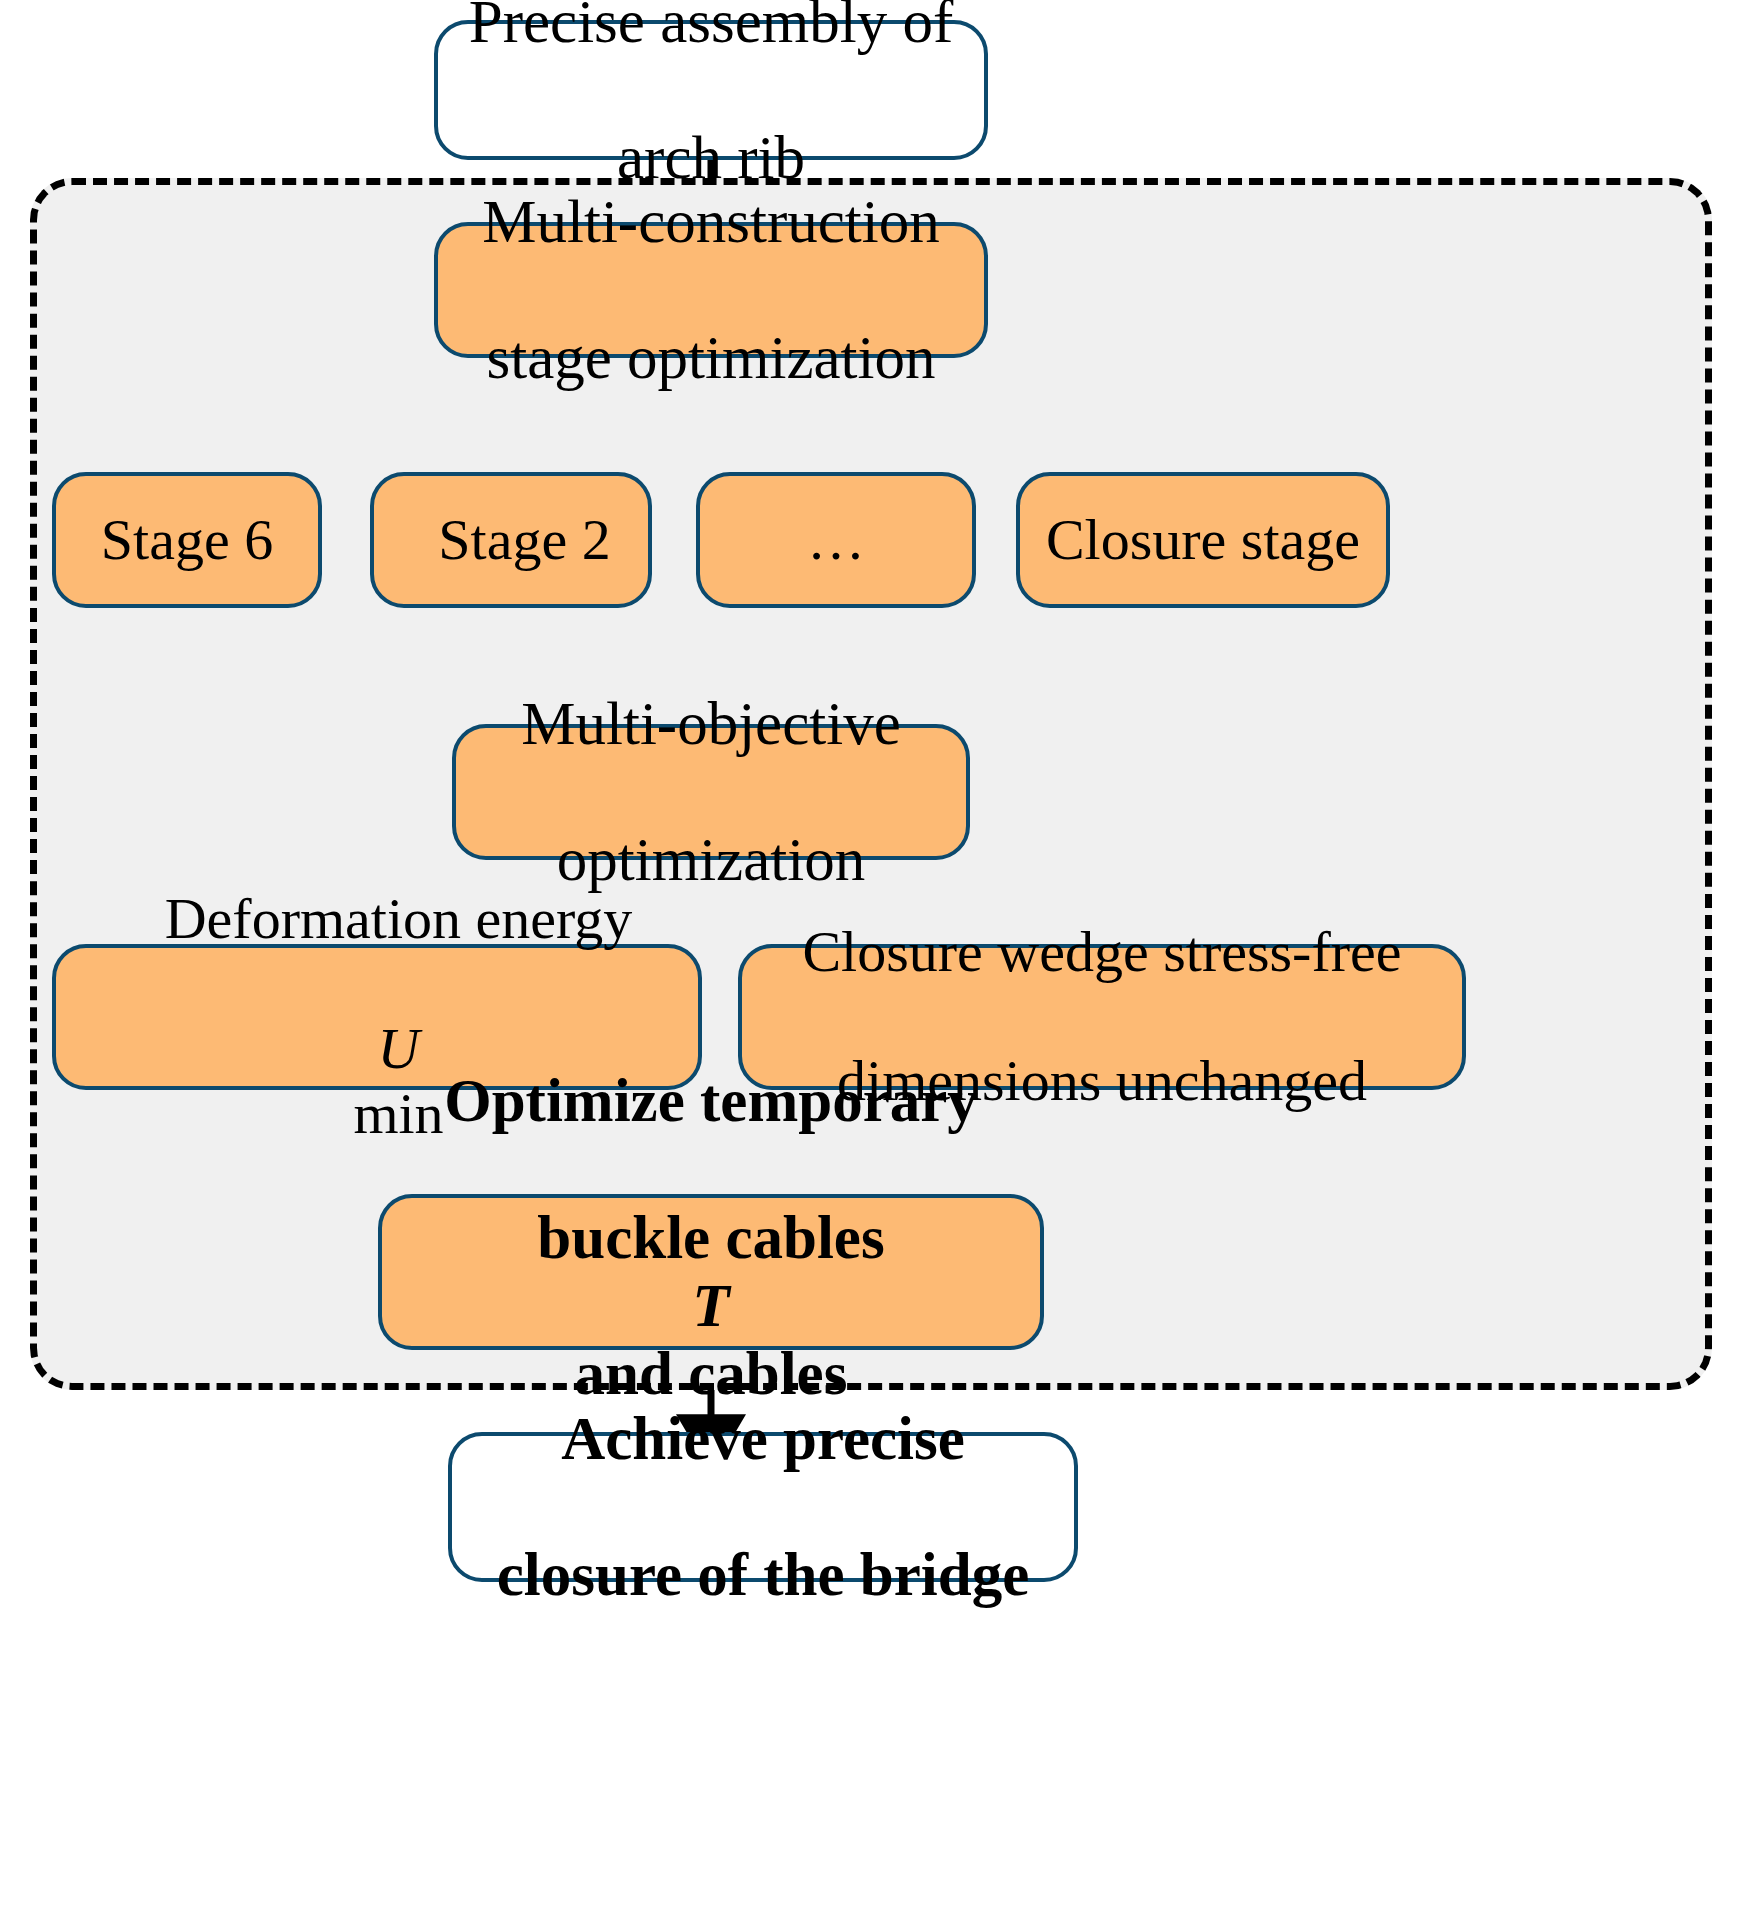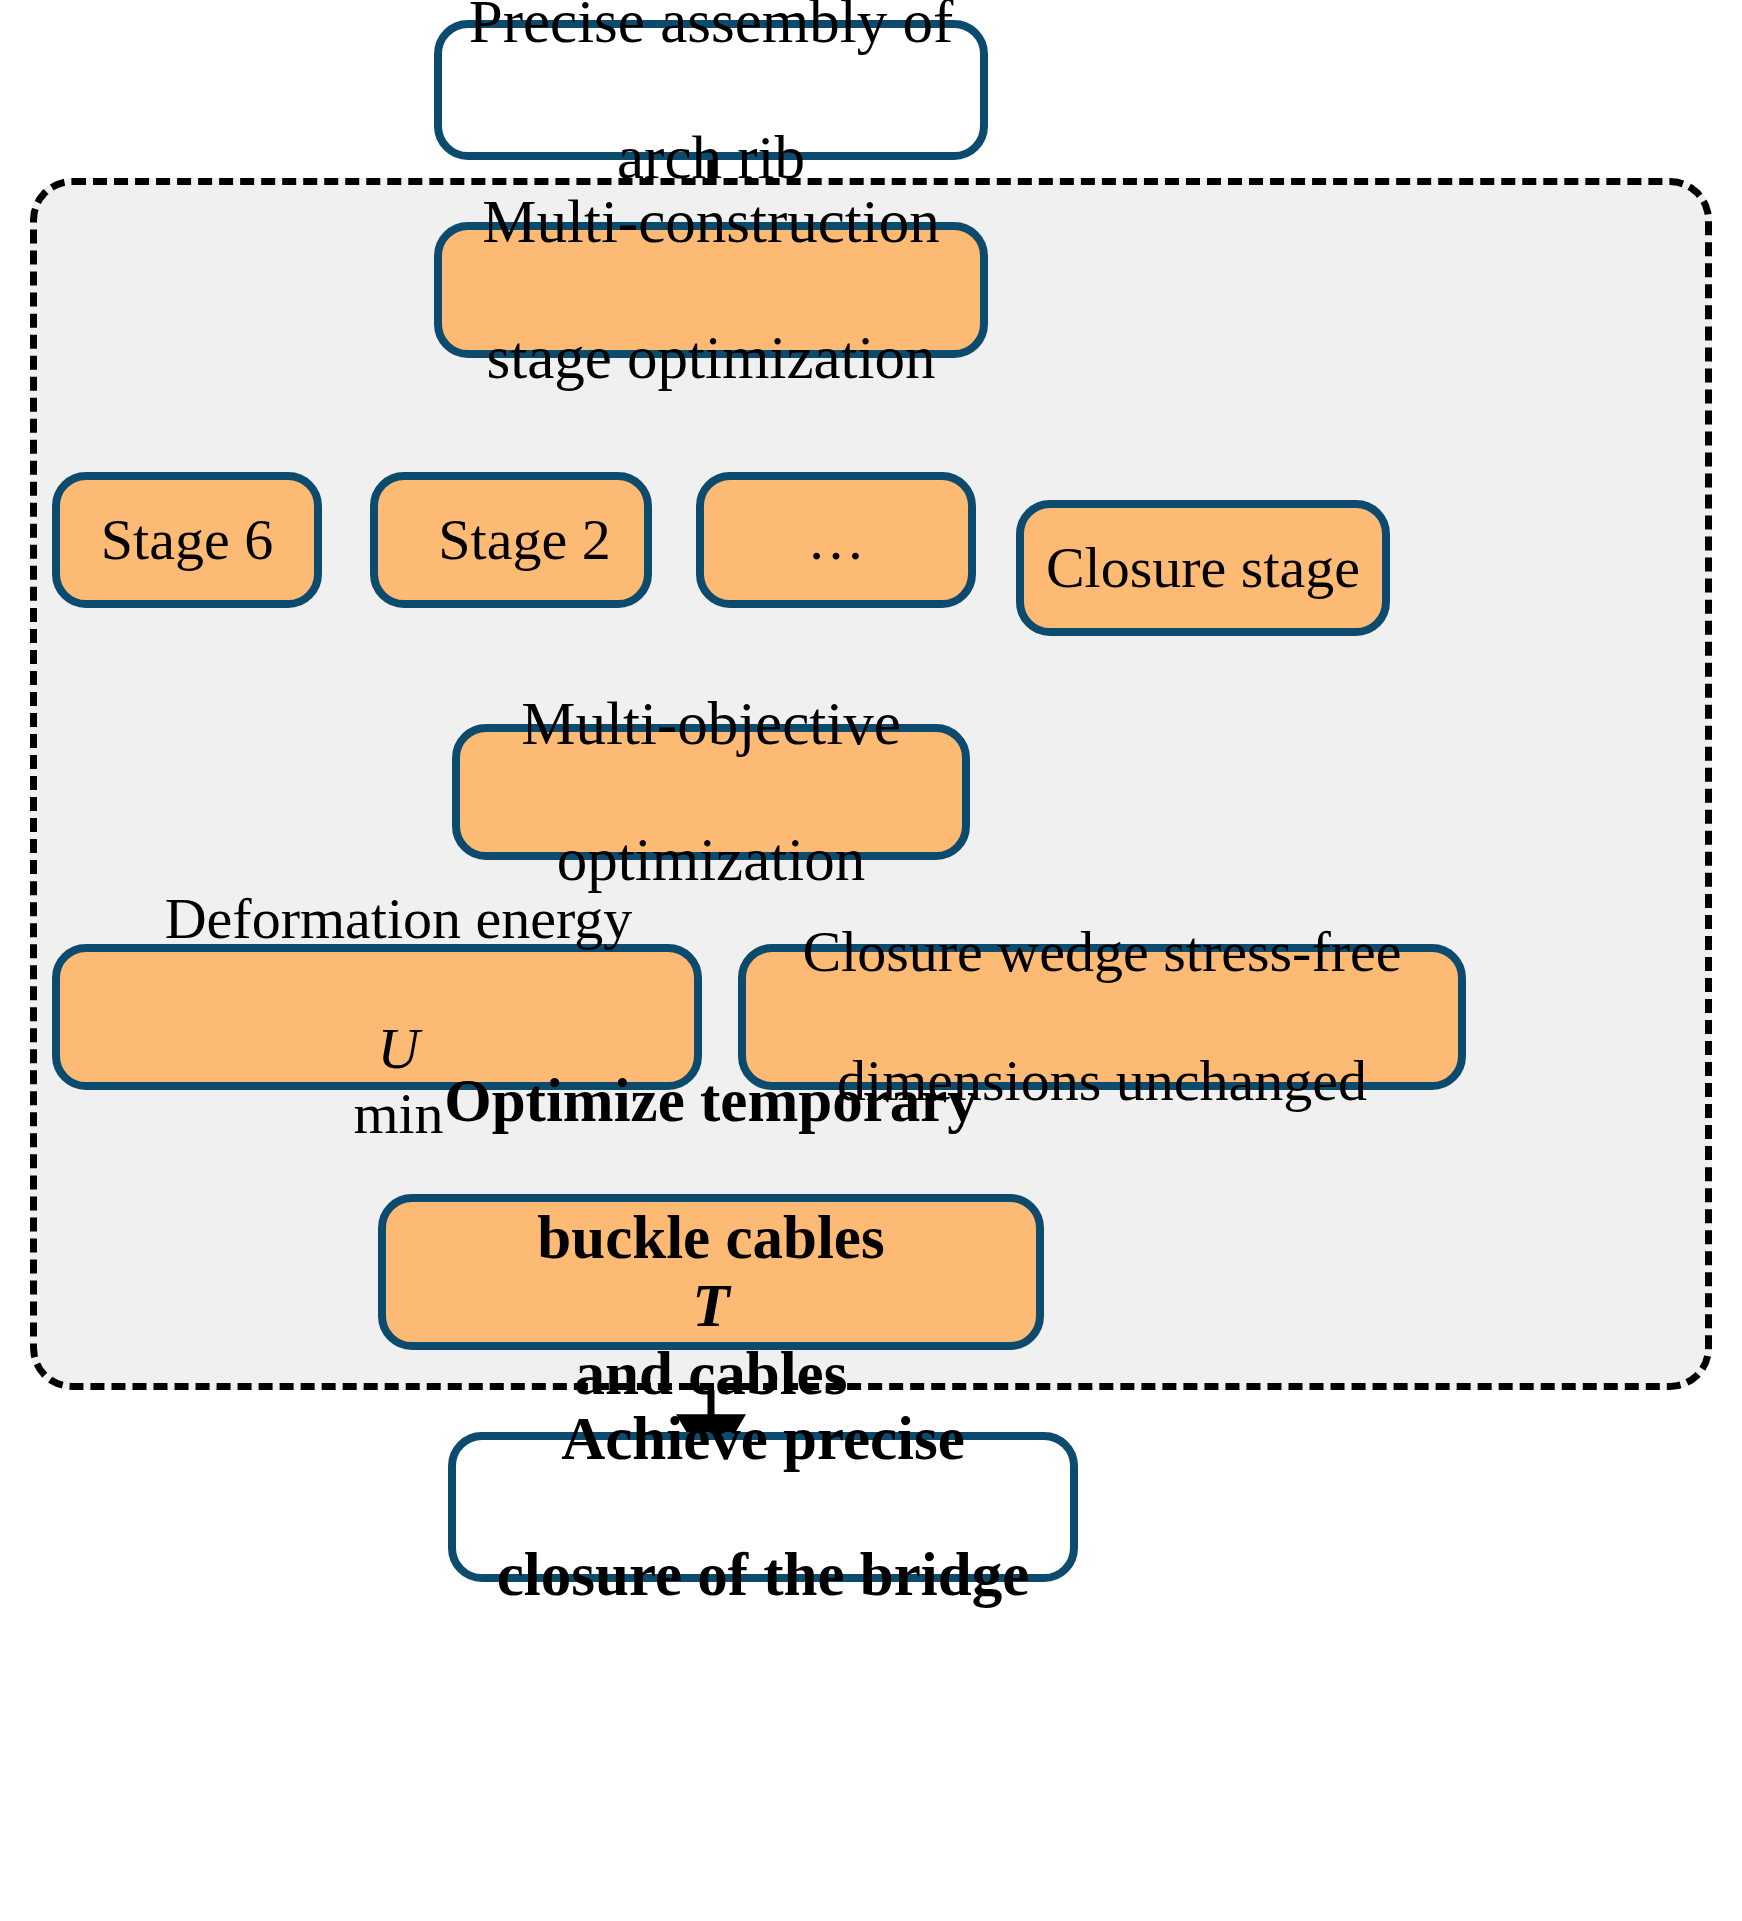--- a/index.html
+++ b/index.html
@@ -16,21 +16,21 @@
   }
   #svg-layer{
     position:absolute;
     left:0; top:0;
     width:1742px;
     height:1921px;
   }
   .node{
     position:absolute;
     box-sizing:border-box;
-    border:8px solid #0c4a6e;
+    border:4px solid #0c4a6e;
     border-radius:34px;
     display:flex;
     align-items:center;
     justify-content:center;
     text-align:center;
     line-height:1.12;
     z-index:3;
   }
   .node span{display:block;width:100%;}
   .bg-white{background:#ffffff;}
@@ -104,21 +104,21 @@
   </div>
 
   <div class="node bg-gray fs-stage" style="left:370px; top:472px; width:282px; height:136px;padding-left:27px;">
     <span>Stage 2</span>
   </div>
 
   <div class="node bg-gray fs-stage" style="left:696px; top:472px; width:280px; height:136px;">
     <span>…</span>
   </div>
 
-  <div class="node bg-gray fs-stage" style="left:1016px; top:472px; width:374px; height:136px;margin-top:28px;">
+  <div class="node bg-gray fs-stage" style="left:1016px; top:472px; width:374px; height:136px;">
     <span>Closure stage</span>
   </div>
 
   <div class="node bg-gray fs-big" style="left:452px; top:724px; width:518px; height:136px;">
     <span><span>Multi-objective</span><br><span>optimization</span></span>
   </div>
 
   <div class="node bg-gray fs-mid" style="left:52px; top:944px; width:650px; height:146px;padding-left:43px;">
     <span><span>Deformation energy</span><br><em class="it">U</em><span>min</span></span>
   </div>

